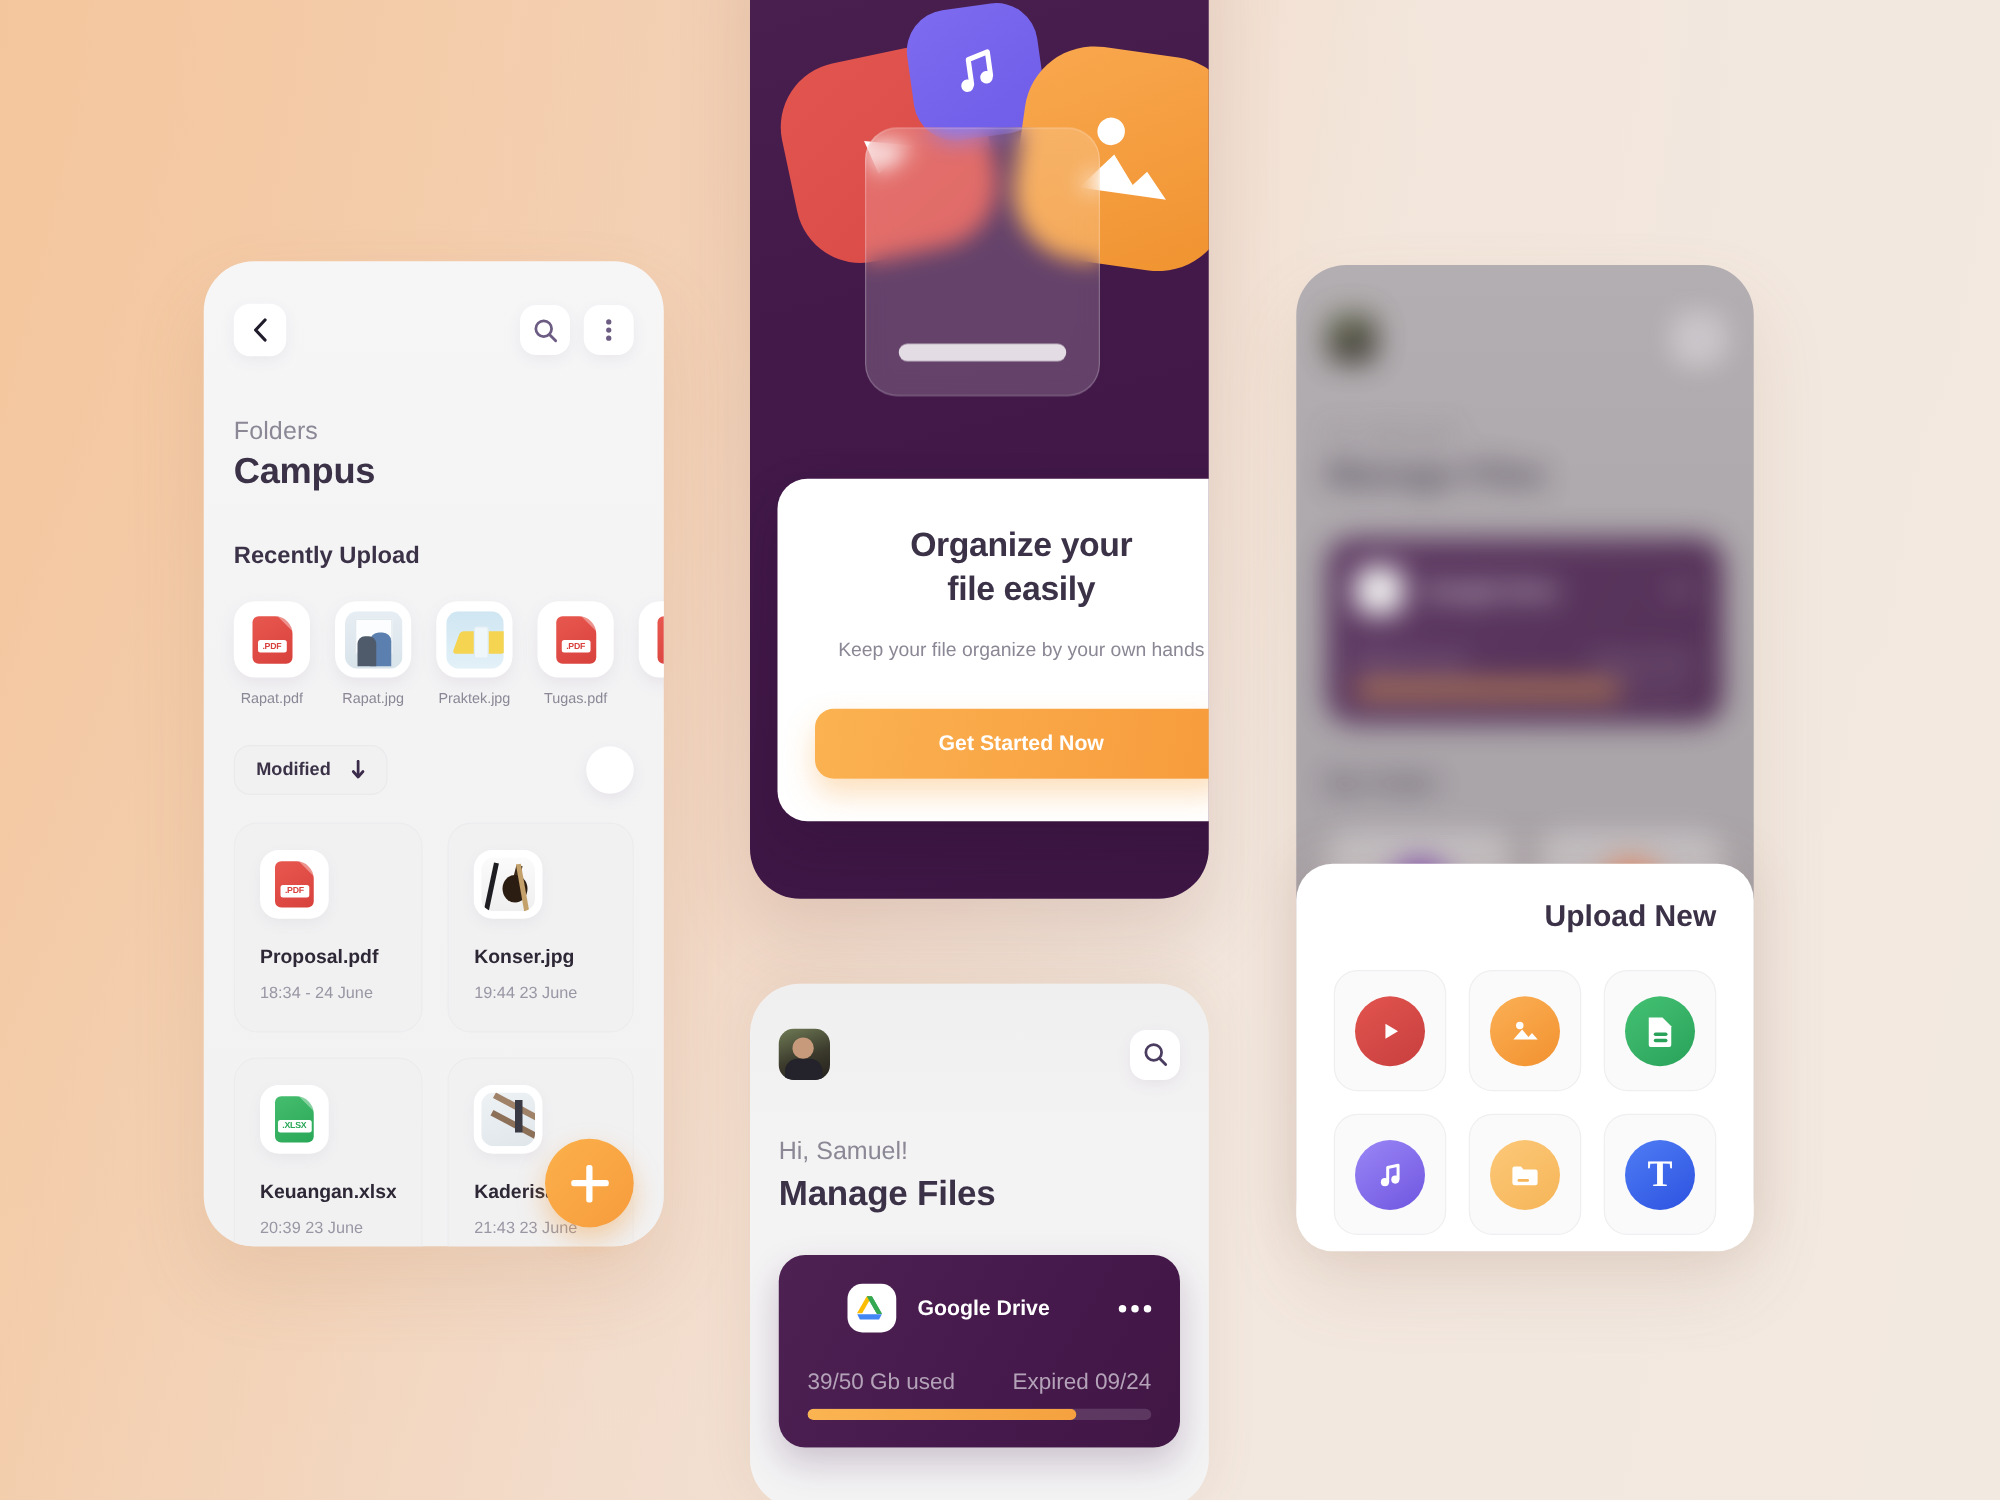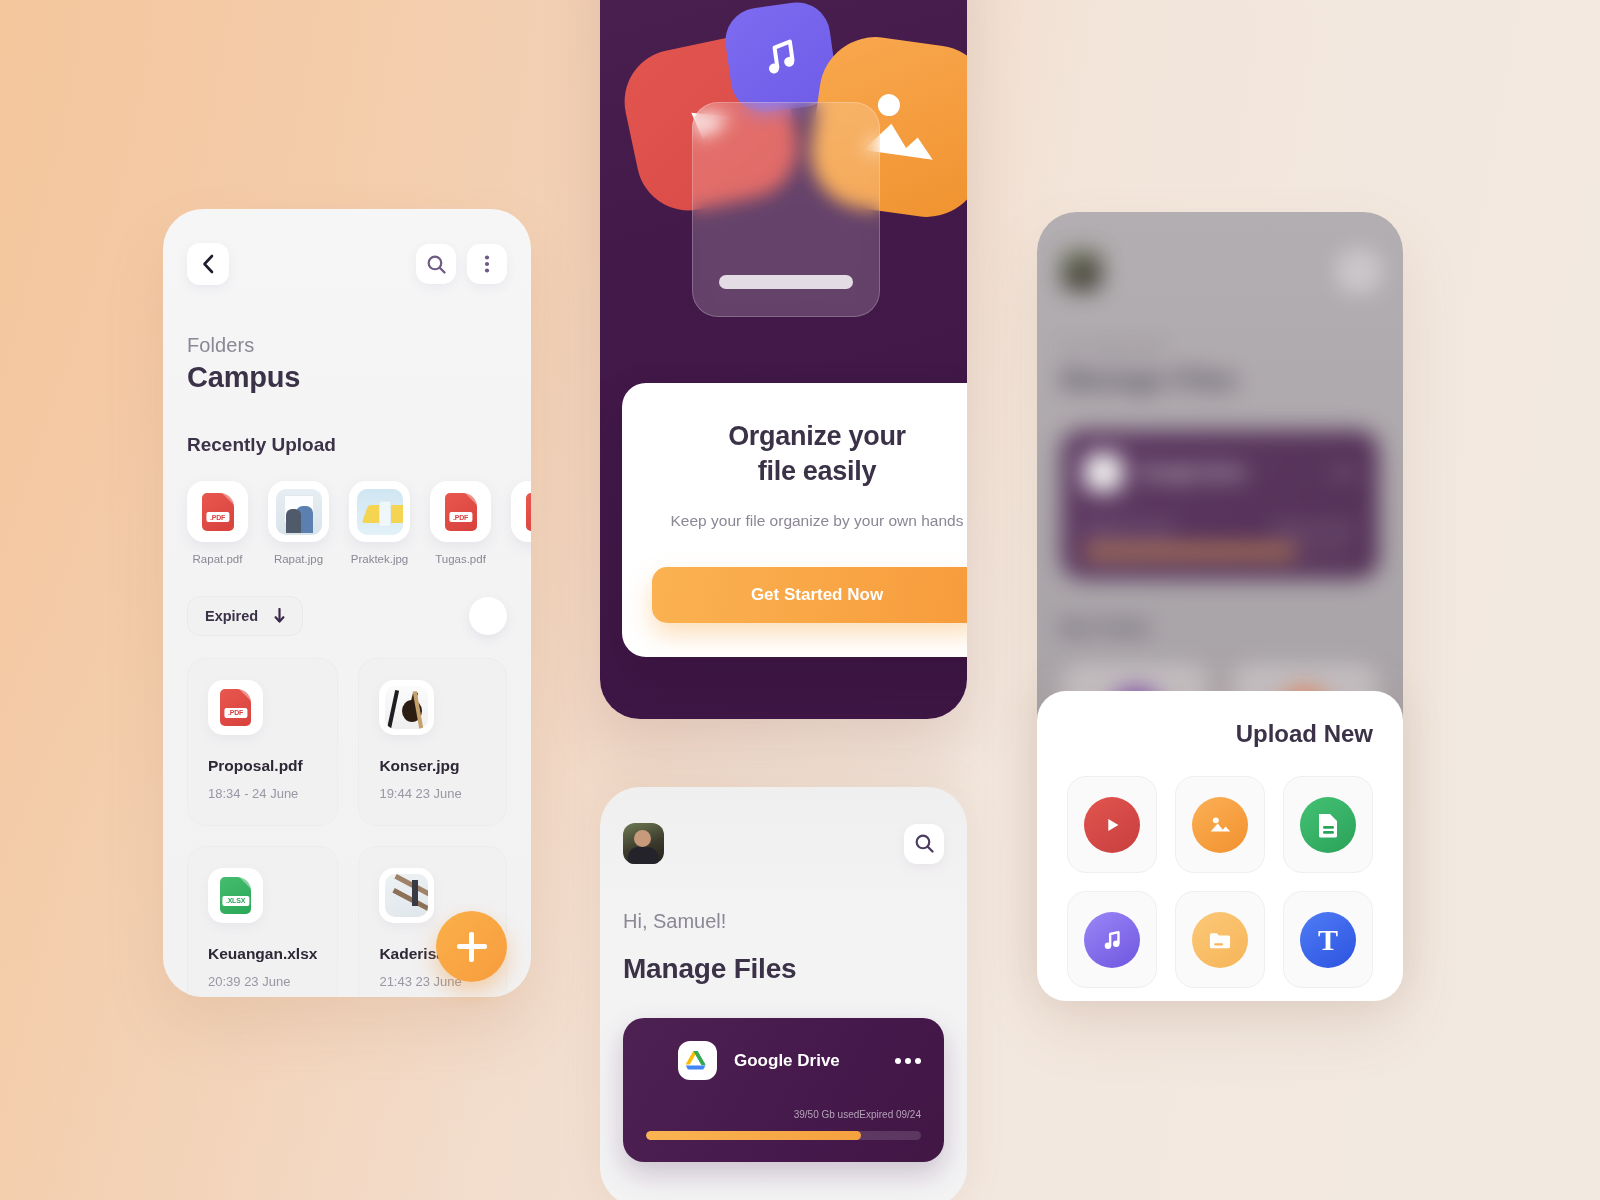--- a/index.html
+++ b/index.html
@@ -153,36 +153,36 @@
   }
   .avatar::after{
     content:""; position:absolute; left:11px; top:7px; width:17px; height:17px;
     border-radius:50%; background:#c79a7c;
   }
   .avatar::before{
     content:""; position:absolute; left:5px; top:24px; width:30px; height:20px;
     border-radius:10px 10px 0 0; background:#24222a;
   }
   .hi { margin-top:46px; font-size:20px; color:#8b8795; }
-  .mtitle { margin-top:20px; font-size:28px; font-weight:bold; color:#3b3248; letter-spacing:-0.2px; }
+  .mtitle { margin-top:6px; font-size:28px; font-weight:bold; color:#3b3248; letter-spacing:-0.2px; }
 
   .drive-card {
     margin-top:33px; border-radius:21px; padding:23px 23px 22px 23px;
     background:linear-gradient(120deg,#4d2253 0%,#45194b 60%,#411745 100%);
     box-shadow:0 12px 28px rgba(70,25,75,0.22);
   }
   .drive-head { display:flex; align-items:center;padding-left:32px; }
   .drive-logo {
     width:39px; height:39px; border-radius:12px; background:#fff;
     display:flex; align-items:center; justify-content:center;
   }
   .drive-name { margin-left:17px; font-size:17px; font-weight:bold; color:#fff; }
   .dots { margin-left:auto; display:flex; gap:4px; }
   .dots i { width:6px; height:6px; border-radius:50%; background:#fff; display:block; }
-  .drive-meta { margin-top:29px; display:flex; justify-content:flex-end; font-size:10px; color:#b3a2b8; }
+  .drive-meta { margin-top:29px; display:flex; justify-content:space-between; font-size:18px; color:#b3a2b8; }
   .bar-track { margin-top:11px; height:9px; border-radius:6px; background:rgba(255,255,255,0.14); overflow:hidden; }
   .bar-fill { height:100%; border-radius:6px; background:linear-gradient(90deg,#fbb452 0%,#f5a13f 100%); }
 
   
   #phone-upload {
     left:1037px; top:212px; width:366px; height:786px;
     background:linear-gradient(180deg,#b3aeb1 0%,#aaa5a9 50%,#a9a4a8 100%);
     box-shadow:0 30px 60px rgba(150,100,70,0.13);
   }
   .blur-layer { position:absolute; inset:0; filter: blur(11px); padding:38px 24px 0 24px; opacity:.82; }
@@ -343,21 +343,21 @@
         <div class="pdf-ic" style="width:32px;height:38px;">
           <div class="sheet"></div>
         </div>
       </div>
       <div class="recent-name">N</div>
     </div>
   </div>
 
   <div class="sortrow">
     <div class="chip">
-      <span>Expired</span>
+      <span>Modified</span>
       <svg width="11" height="16" viewBox="0 0 11 16">
         <path d="M5.5 1 L5.5 13" stroke="#3b2a4a" stroke-width="2.2" stroke-linecap="round"></path>
         <path d="M1.6 9.2 L5.5 13.6 L9.4 9.2" stroke="#3b2a4a" stroke-width="2.2" fill="none" stroke-linecap="round" stroke-linejoin="round"></path>
       </svg>
     </div>
     <div class="circle-btn"></div>
   </div>
 
   <div class="filegrid">
     <div class="filecard">

